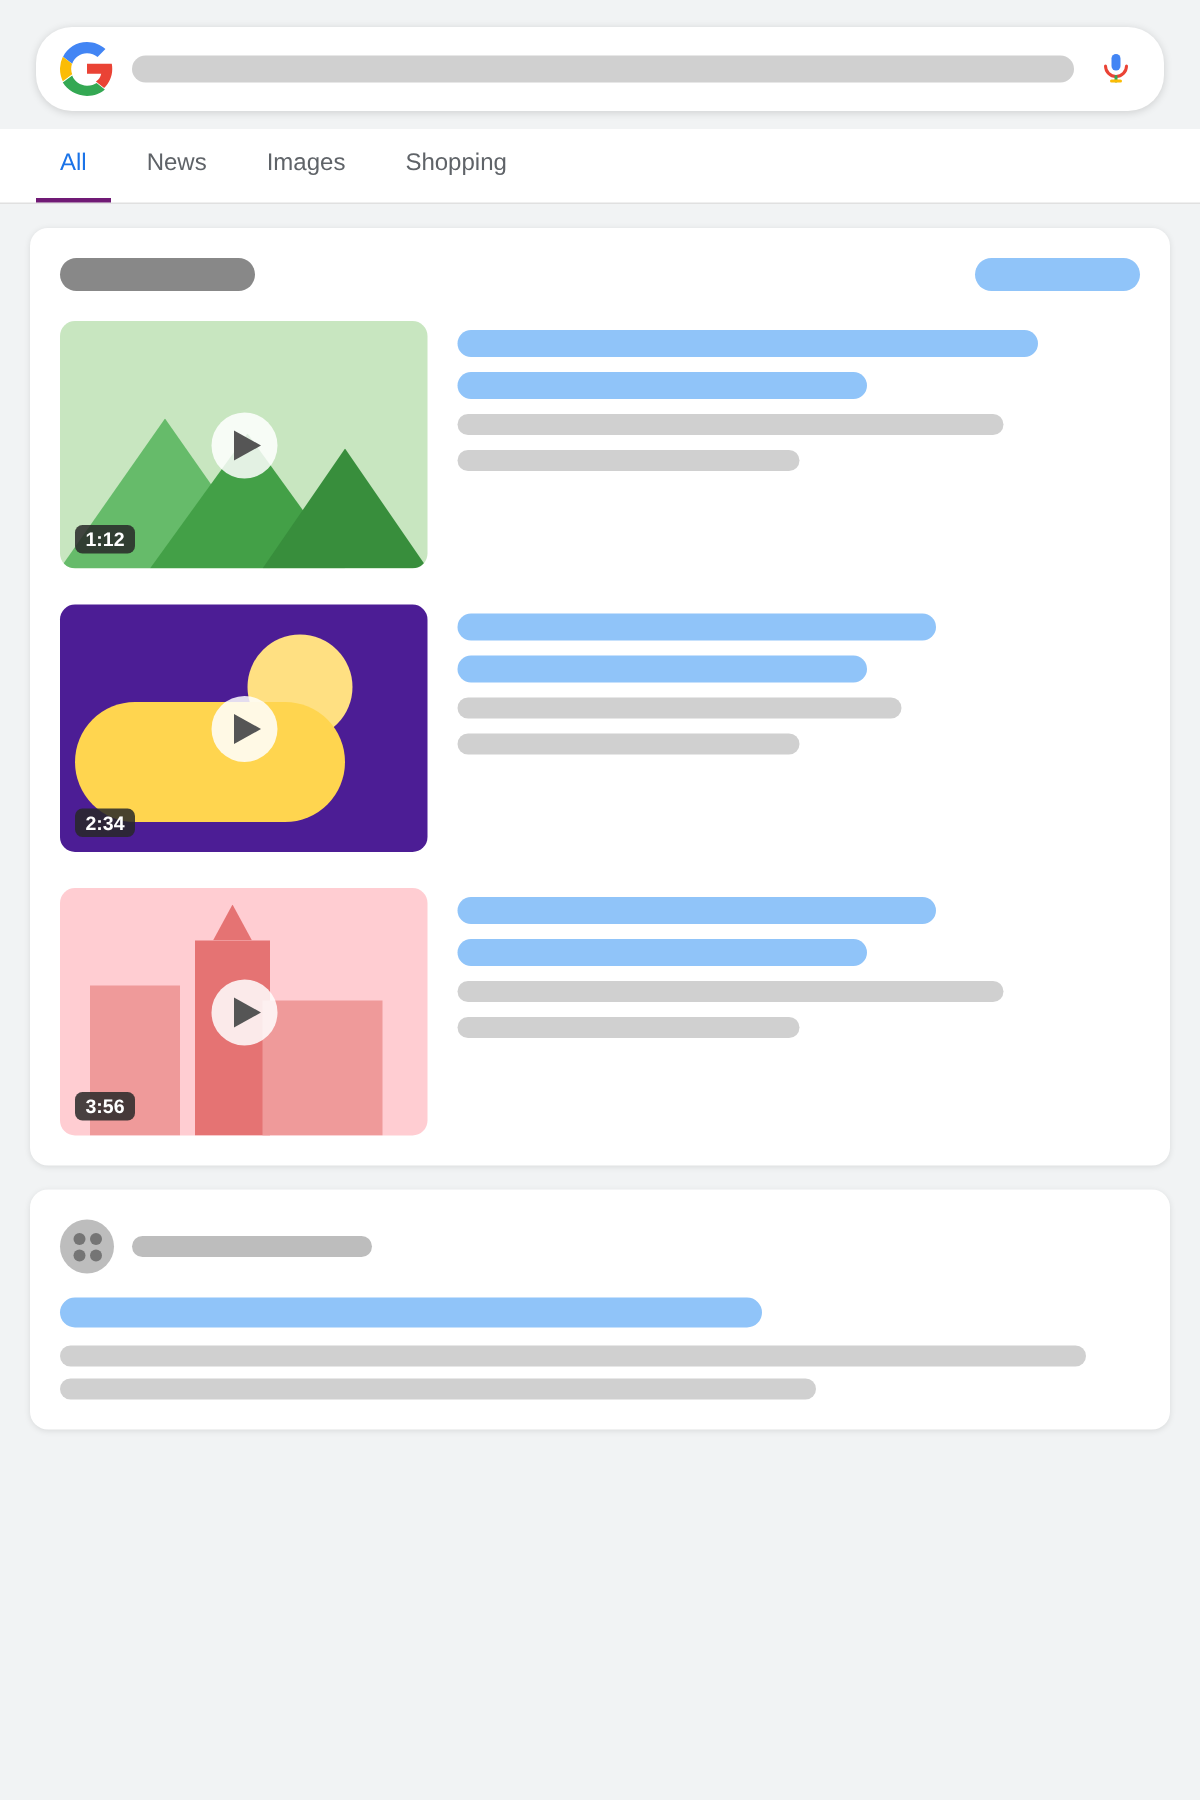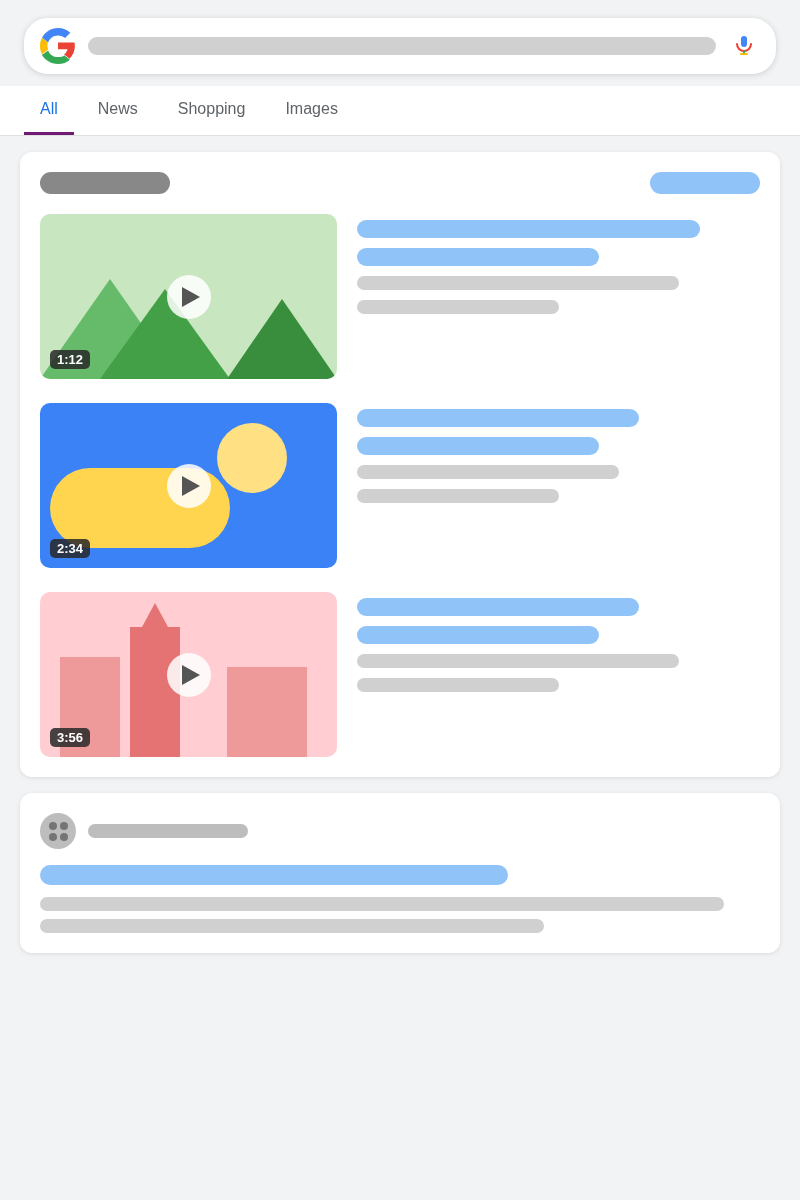--- a/index.html
+++ b/index.html
@@ -106,21 +106,21 @@
     .video-item {
       display: flex;
       gap: 20px;
       margin-bottom: 24px;
     }
     .video-item:last-child {
       margin-bottom: 0;
     }
 
     .video-thumbnail {
-      width: 297px;
+      width: 245px;
       height: 165px;
       border-radius: 10px;
       flex-shrink: 0;
       position: relative;
       overflow: hidden;
       display: flex;
       align-items: center;
       justify-content: center;
       text-align: right;
     }
@@ -151,21 +151,21 @@
       bottom: 0;
       left: 60px;
       width: 130px;
       height: 90px;
       background: #43a047;
       clip-path: polygon(0% 100%, 50% 0%, 100% 100%);
     }
 
     
     .thumb-yellow {
-      background: #3b82f6;
+      background: #4c1d95;
     }
     .thumb-yellow .sun {
       position: absolute;
       top: 20px;
       right: 50px;
       width: 70px;
       height: 70px;
       background: #ffe082;
       border-radius: 50%;
     }
@@ -385,22 +385,22 @@
         <path d="M12 17v3" stroke="#34A853" stroke-width="2" stroke-linecap="round"></path>
         <path d="M9 20h6" stroke="#FBBC05" stroke-width="2" stroke-linecap="round"></path>
       </svg>
     </div>
   </div>
 </div>
 
 <div class="tabs-container">
   <div class="tab active">All</div>
   <div class="tab">News</div>
+  <div class="tab">Images</div>
   <div class="tab">Shopping</div>
-  <div class="tab">Images</div>
 </div>
 
 <div class="main-content">
 
   <div class="video-card">
 
     <div class="card-header">
       <div class="card-header-label"></div>
       <div class="card-header-btn"></div>
     </div>

